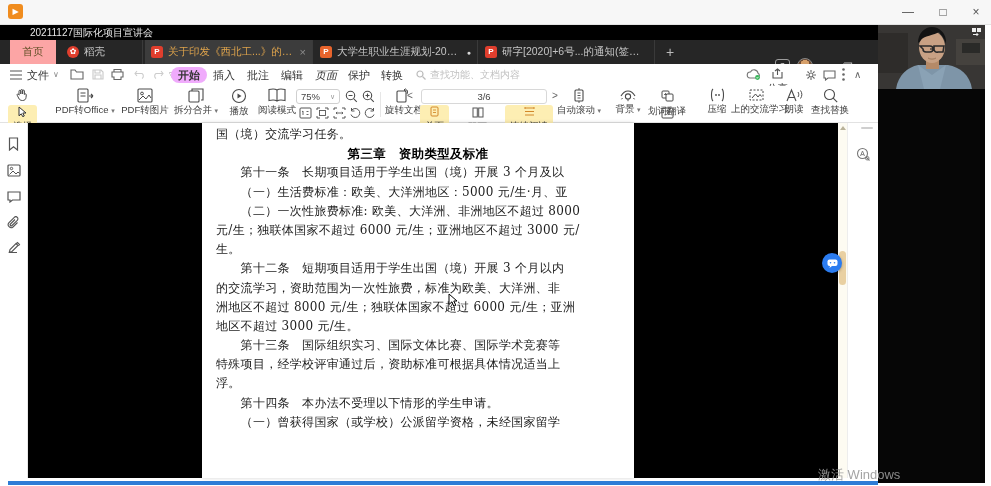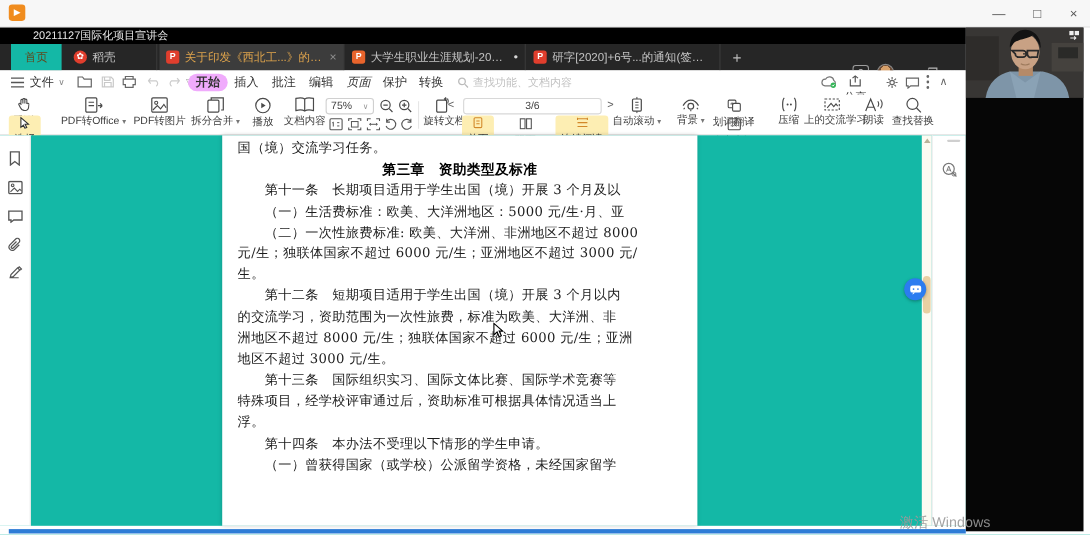--- a/index.html
+++ b/index.html
@@ -16,21 +16,21 @@
   
   .sliver-red { left:0; top:40px; width:8px; height:24px; background:#c23f28; }
   .sliver-green { left:0; top:64px; width:8px; height:417px; background:#dde6d6; }
 
   
   .wps { left:0; top:25px; width:878px; height:456px; background:#fff; }
   .wps-titlebar { left:0; top:0; width:878px; height:15px; background:#000; color:#e8e8e8; font-size:10px; line-height:15px; padding-left:30px; white-space:nowrap; }
 
   .tabbar { left:0; top:15px; width:878px; height:24px; background:#262626; }
   .tab { top:0; height:24px; display:flex; align-items:center; font-size:10.5px; color:#c4c4c4; overflow:hidden; }
-  .tab-home { left:10px; width:46px; background:#14b8a6; color:#5c4d22; justify-content:center; }
+  .tab-home { left:10px; width:46px; background:#fca5a5; color:#5c4d22; justify-content:center; }
   .tab-docer { left:57px; width:86px; padding-left:10px; gap:5px; border-right:1px solid #3a3a3a; }
   .tab-doc { padding:0 6px; gap:5px; border-right:1px solid #3a3a3a; }
   .tab-active { background:#3c3c3c; color:#dfa44c; }
   .ficon { width:12px; height:12px; border-radius:2.5px; color:#fff; font-size:8px; font-weight:bold; line-height:12px; text-align:center; flex:none; }
   .f-pdf { background:#e03e2d; }
   .f-ppt { background:#e8642c; }
   .tab-label { white-space:nowrap; overflow:hidden; text-overflow:ellipsis; }
   .tab-x { color:#8d8d8d; font-size:11px; margin-left:2px; }
   .mod-dot { color:#d8d8d8; font-size:7px; margin-left:3px; }
   .tab-plus { color:#bbb; font-size:14px; }
@@ -50,21 +50,21 @@
   .pill { background:#fdeeb3; border-radius:3px; padding:1px 5px; }
   .colbtn { text-align:center; }
   .colbtn .lbl { display:block; margin-top:1px; }
   .caret { font-size:7px; color:#777; }
   .zoombox { left:296px; top:3px; width:44px; height:15px; border:1px solid #d0d0d0; border-radius:3px; font-size:9.5px; color:#444; display:flex; align-items:center; justify-content:space-between; padding:0 4px; }
   .pagebox { left:421px; top:3px; width:126px; height:15px; border:1px solid #d8d8d8; border-radius:3px; font-size:9.5px; color:#444; text-align:center; line-height:14px; }
   .navarrow { top:4px; font-size:10px; color:#666; }
   .vdiv { top:6px; width:1px; height:25px; background:#e6e6e6; }
 
   
-  .workspace { left:0; top:98px; width:878px; height:355px; background:#14b8a6; }
+  .workspace { left:0; top:98px; width:878px; height:355px; background:#000000; }
   .left-rail { left:0; top:0; width:28px; height:355px; background:#fff; border-right:1px solid #e7e7e7; }
   .rail-ic { left:7px; }
   .page { left:202px; top:0; width:432px; height:355px; background:#fff; box-shadow:0 0 4px rgba(0,0,0,.18); }
   .doclines { position:absolute; left:14px; top:2px; width:404px; font-family:"DejaVu Serif","Liberation Serif",serif; font-size:12px; color:#1c1c1c; line-height:19.2px; letter-spacing:.3px; white-space:nowrap; }
   .dline { height:19.2px; overflow:hidden; }
   .dline.heading { text-align:center; font-weight:bold; font-size:12.5px; color:#000; }
 
   .scrollbar { left:838px; top:0; width:9px; height:355px; background:#fdfbf2; }
   .sb-up { left:840px; top:3px; width:0; height:0; border-left:3px solid transparent; border-right:3px solid transparent; border-bottom:4px solid #b9b299; }
   .sb-thumb { left:839px; top:128px; width:7px; height:34px; background:#e9d0a2; border-radius:4px; }
@@ -256,21 +256,21 @@
         <svg class="ic" style="margin:0 auto;" width="16" height="16" viewBox="0 0 16 16">
             <circle cx="8" cy="8" r="6.5" fill="none" stroke="#4a4a4a" stroke-width="1.1"></circle>
             <path d="M6.5 5.5v5l4-2.5z" fill="#4a4a4a"></path>
           </svg>
         <span class="lbl">播放</span>
       </div>
       <div class="abs colbtn" style="left:254px; top:2px; width:46px;">
         <svg class="ic" style="margin:0 auto;" width="18" height="15" viewBox="0 0 18 15">
             <path d="M9 2C7.5 1 4 .8 1 1.5v11C4 11.8 7.5 12 9 13c1.5-1 5-1.2 8-.5v-11C14 .8 10.5 1 9 2z M9 2v11" fill="none" stroke="#4a4a4a" stroke-width="1.1"></path>
           </svg>
-        <span class="lbl">文档内容</span>
+        <span class="lbl">阅读模式</span>
       </div>
 
       <div class="abs zoombox">
         <span>75%</span>
         <span style="font-size:7px; color:#999;">∨</span>
       </div>
       <span class="abs" style="left:345px; top:4px;">
         <svg class="ic" width="13" height="13" viewBox="0 0 13 13">
             <circle cx="5.5" cy="5.5" r="4.2" fill="none" stroke="#4a4a4a" stroke-width="1.1"></circle>
             <path d="M8.8 8.8l3 3M3.5 5.5h4" stroke="#4a4a4a" stroke-width="1.1"></path>

